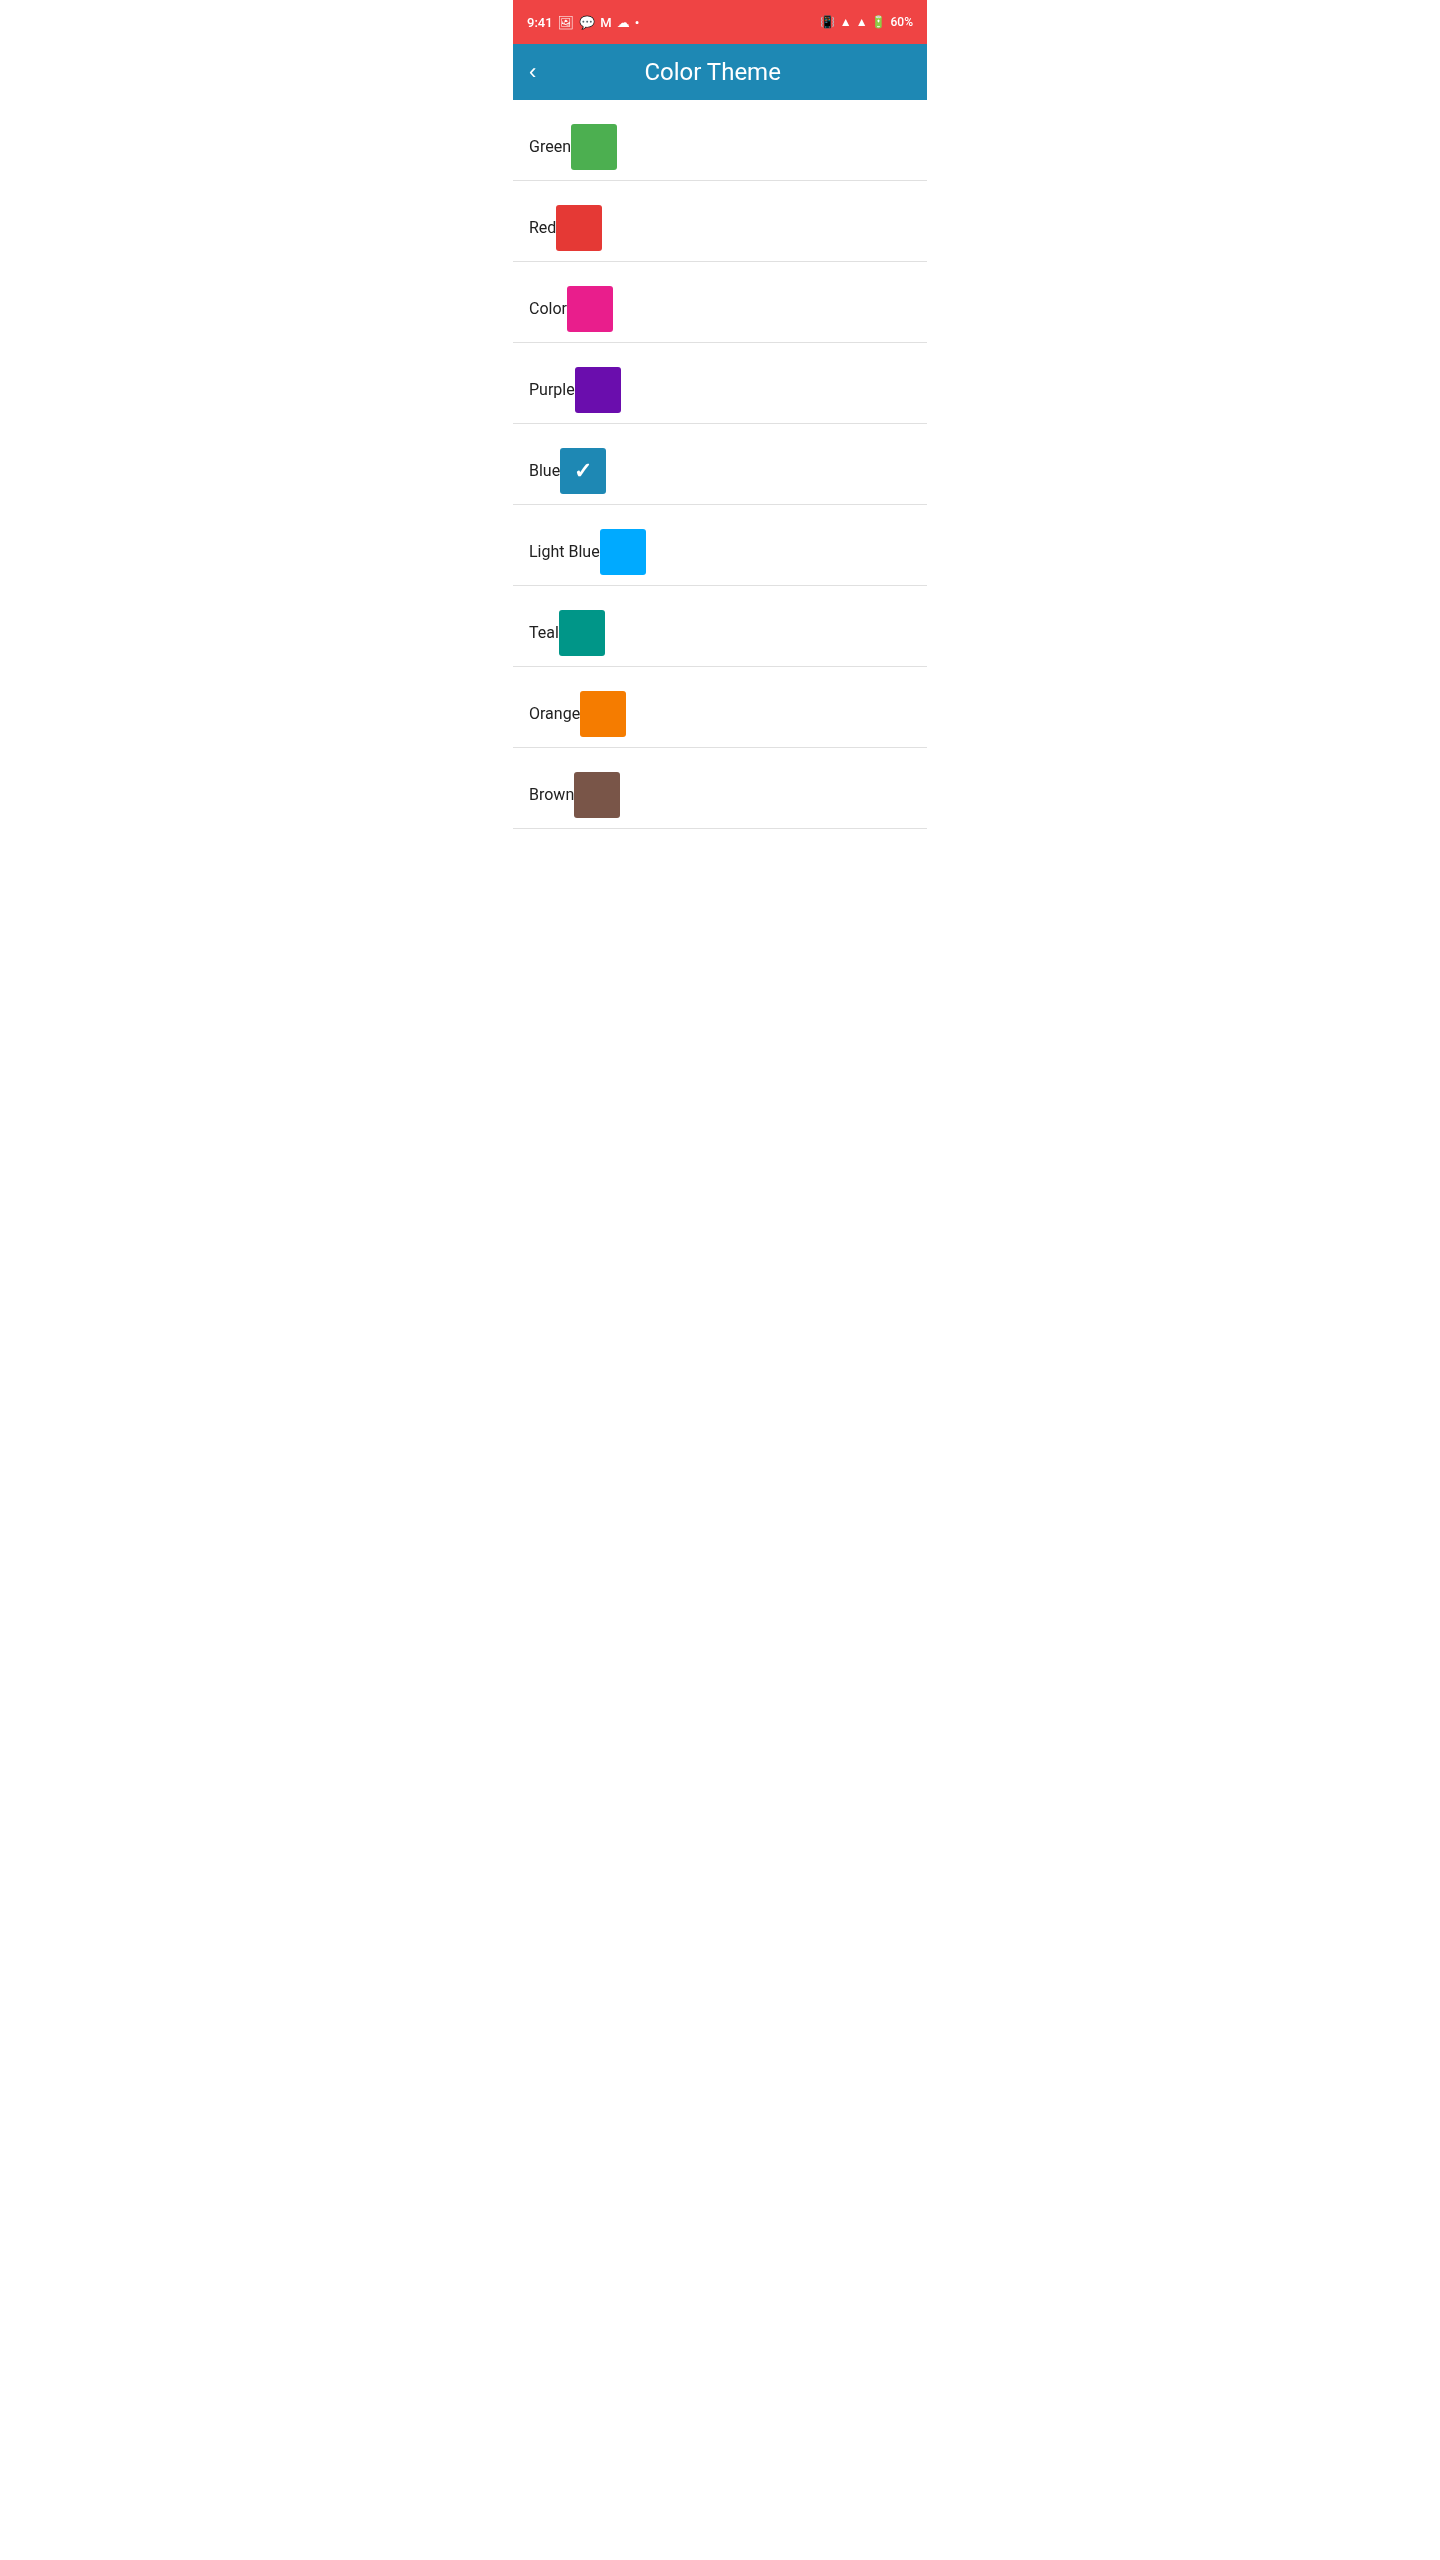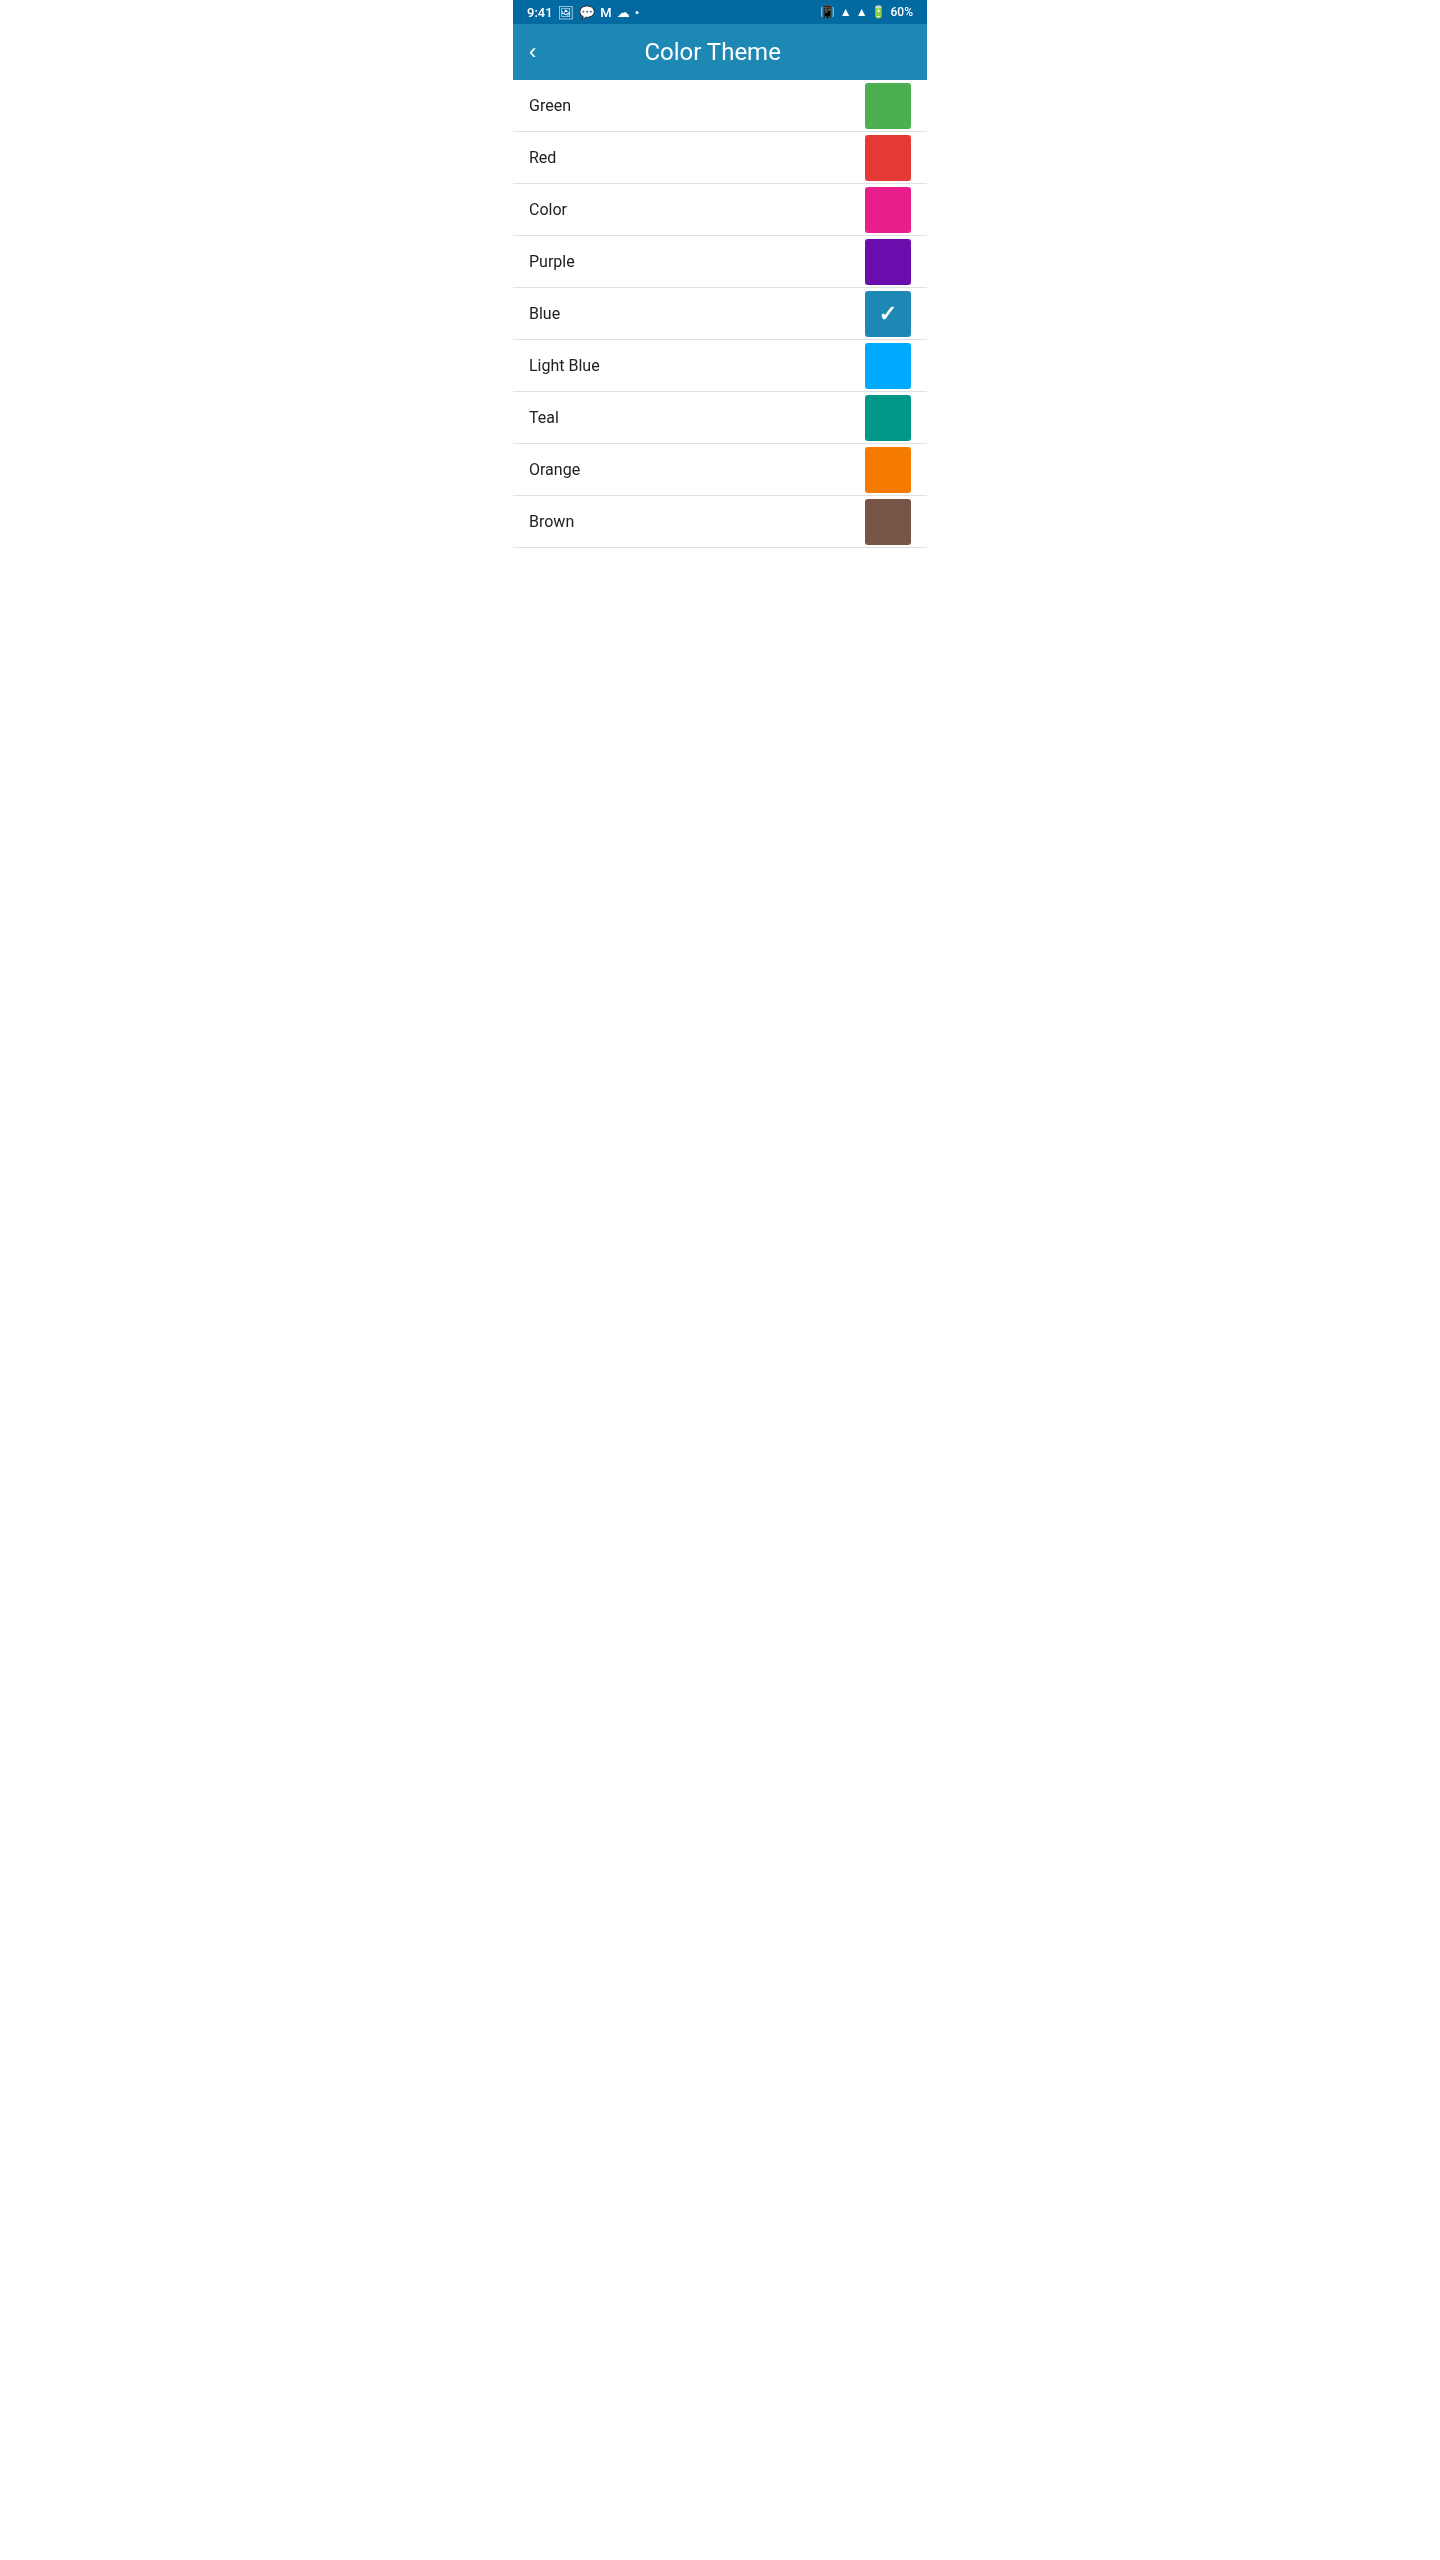--- a/index.html
+++ b/index.html
@@ -13,27 +13,27 @@
       font-family: 'Roboto', Arial, sans-serif;
       background: #fff;
       width: 414px;
       min-height: 736px;
       margin: 0 auto;
       position: relative;
       overflow-x: hidden;
     }
 
     .status-bar {
-      background: #0369a1;
+      background: #ef4444;
       color: white;
       display: flex;
       justify-content: space-between;
       align-items: center;
       padding: 6px 14px;
-      height: 24px;
+      height: 44px;
       font-size: 13px;
       font-weight: 500;
     }
 
     .status-left {
       display: flex;
       align-items: center;
       gap: 5px;
     }
 
@@ -77,25 +77,26 @@
       margin-right: 38px;
     }
 
     .color-list {
       background: #fff;
     }
 
     .color-item {
       display: flex;
       align-items: center;
-      justify-content: space-between;
+      justify-content: flex-start;
       padding: 0 16px;
-      height: 52px;
+      height: 68px;
       border-bottom: 1px solid #e0e0e0;
       cursor: pointer;
+      margin-top: 13px;
     }
 
     .color-item:last-child {
       border-bottom: 1px solid #e0e0e0;
     }
 
     .color-label {
       font-size: 16px;
       color: #212121;
       font-weight: 400;

